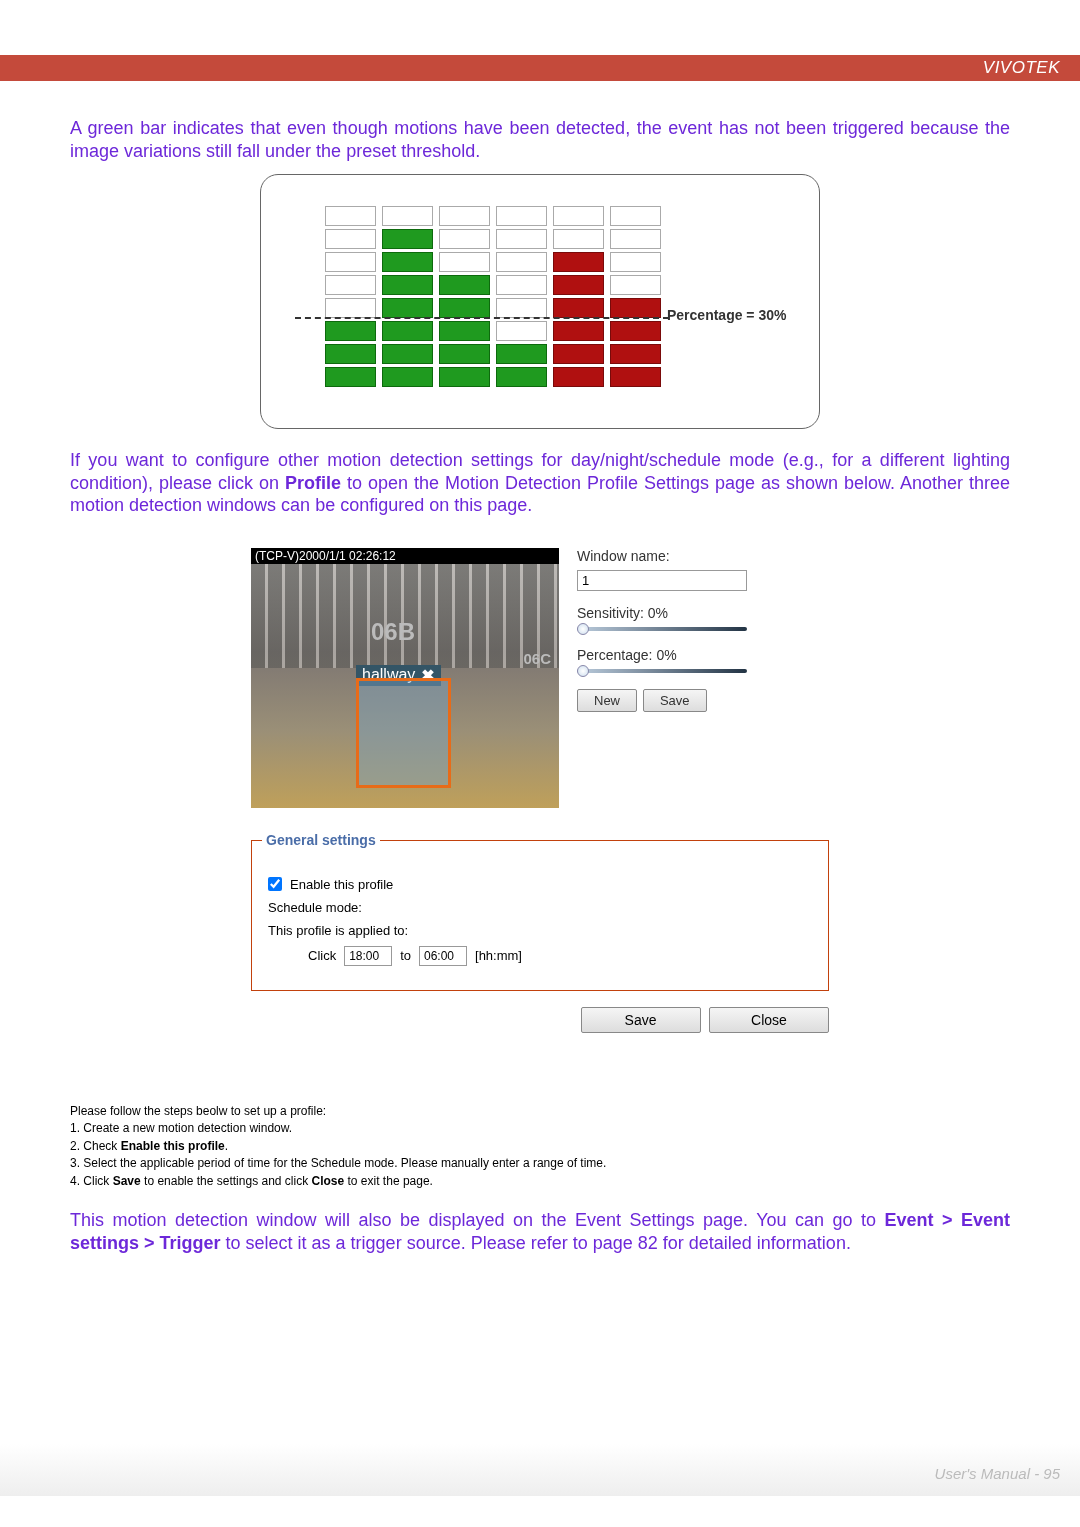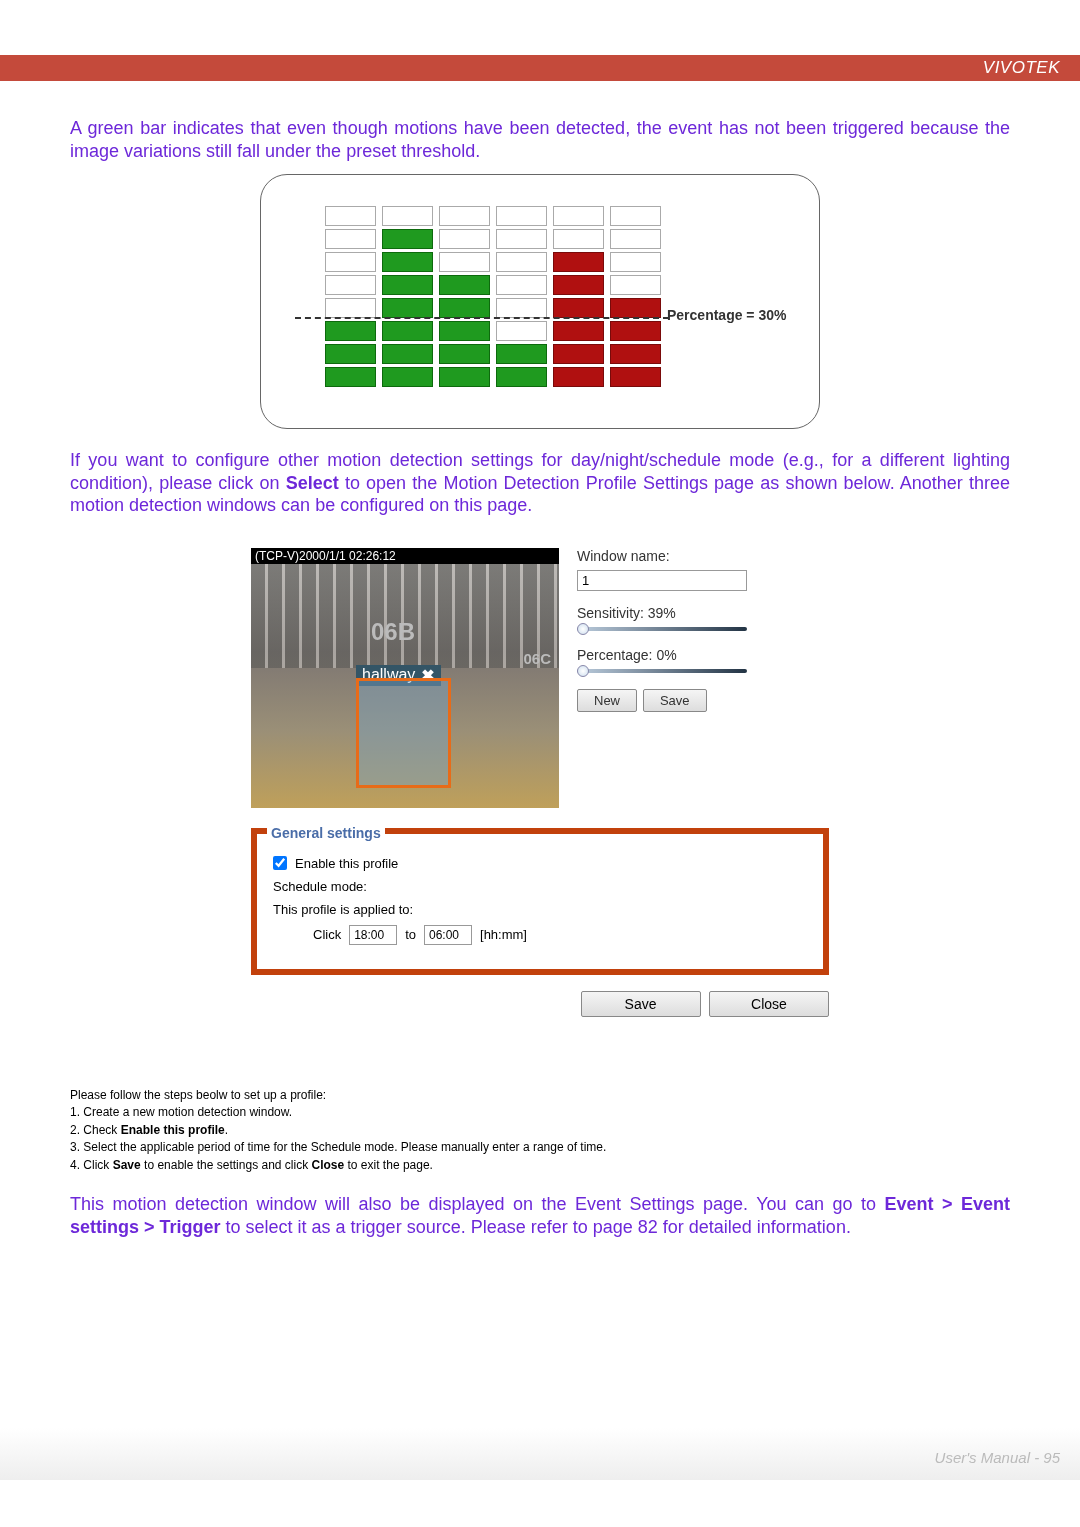--- a/index.html
+++ b/index.html
@@ -4,21 +4,21 @@
 <style>
   * { box-sizing: border-box; margin: 0; padding: 0; }
   body { background: #fff; font-family: Arial, Helvetica, sans-serif; color: #000; }
   .page { width: 1080px; margin: 0 auto; background: #fff; }
   .topspace { height: 55px; }
   .header-bar { background: #c44a3b; height: 26px; position: relative; }
   .header-brand { position: absolute; right: 20px; top: 3px; color: #fff; font-weight: normal; font-style: italic; font-size: 17px; letter-spacing: 0.5px; }
   .content { padding: 36px 70px 20px 70px; }
   .para { font-size: 18px; line-height: 1.25; text-align: justify; margin-bottom: 10px; color: #6d28d9; }
   .para2 { margin-top: 18px; }
-  .fig1 { width: 560px; height: 255px; margin: 12px auto 20px; border: 1px solid #666; border-radius: 27px; position: relative; background: #fff; }
+  .fig1 { width: 560px; height: 255px; margin: 12px auto 20px; border: 1px solid #666; border-radius: 18px; position: relative; background: #fff; }
   .chart { position: absolute; left: 64px; top: 20px; width: 336px; height: 192px; display: flex; gap: 6px; align-items: flex-end; }
   .bar-col { display: flex; flex-direction: column-reverse; width: 55px; }
   .cell { height: 20px; border: 1px solid #aaa; margin-top: 3px; background: #fff; }
   .cell.green { background: #1f9a1f; border-color: #0d6a0d; }
   .cell.red { background: #b01010; border-color: #7a0a0a; }
   .thresh { position: absolute; left: 34px; right: 150px; top: 142px; border-top: 2px dashed #333; }
   .pct-label { position: absolute; left: 406px; top: 132px; font-size: 14px; font-weight: bold; color: #333; }
   .panel-wrap { width: 620px; margin: 0 auto 40px; }
   .panel-head { background: #2a55a0; color: #fff; font-size: 16px; font-weight: bold; padding: 5px 8px; }
   .panel-body { background: #fff; border: 1px solid #fff; padding: 20px; }
@@ -32,21 +32,21 @@
   .motion-win { position: absolute; top: 130px; left: 105px; width: 95px; height: 110px; border: 3px solid #e86b18; background: rgba(120,160,190,0.45); }
   .motion-tag { position: absolute; top: 117px; left: 105px; background: #356; color: #fff; font-size: 16px; padding: 1px 6px; display: flex; align-items: center; gap: 6px; }
   .motion-tag .close-x { font-weight: bold; cursor: pointer; }
   .controls { flex: 1; font-size: 14px; color: #333; }
   .ctrl-label { margin-bottom: 6px; }
   .ctrl-input { width: 170px; padding: 2px 4px; border: 1px solid #999; font-size: 13px; margin-bottom: 14px; }
   .slider { width: 170px; height: 4px; background: linear-gradient(90deg,#bcd 0%,#234 100%); border-radius: 2px; position: relative; margin: 6px 0 16px; }
   .slider-thumb { position: absolute; left: 0; top: -4px; width: 12px; height: 12px; background: radial-gradient(circle,#fff,#cde); border: 1px solid #88a; border-radius: 50%; }
   .btn-row { margin-top: 8px; }
   .btn { display: inline-block; background: linear-gradient(180deg,#f5f5f5,#ddd); border: 1px solid #888; padding: 3px 16px; font-size: 13px; color: #333; cursor: pointer; margin-right: 2px; border-radius: 2px; }
-  .fieldset { border: 6px solid #c2410c; margin-top: 20px; padding: 14px 16px 16px; position: relative; }
+  .fieldset { border: 1px solid #c2410c; margin-top: 32px; padding: 28px 16px 16px; position: relative; }
   .fieldset-legend { position: absolute; top: -9px; left: 10px; background: #fff; padding: 0 4px; color: #4a6da8; font-weight: bold; font-size: 14px; }
   .fs-line { font-size: 13px; margin: 8px 0; display: flex; align-items: center; gap: 8px; }
   .fs-checkbox { width: 14px; height: 14px; }
   .fs-sublabel { margin-left: 40px; font-size: 13px; }
   .time-input { width: 48px; padding: 2px 4px; border: 1px solid #999; font-size: 12px; }
   .footer-btns { text-align: right; margin-top: 16px; }
   .big-btn { display: inline-block; background: linear-gradient(180deg,#f5f5f5,#ddd); border: 1px solid #888; padding: 4px 0; width: 120px; text-align: center; font-size: 14px; margin-left: 4px; cursor: pointer; border-radius: 2px; }
   .steps { font-size: 12px; line-height: 1.3; margin-top: 50px; }
   .steps p { margin-bottom: 2px; }
   .footer-area { margin-top: 160px; background: linear-gradient(180deg,#fff 0%,#eee 100%); height: 52px; position: relative; }
@@ -125,21 +125,21 @@
             <div class="cell"></div>
             <div class="cell"></div>
             <div class="cell"></div>
           </div>
         </div>
       <div class="thresh"></div>
       <div class="pct-label">Percentage = 30%</div>
     </div>
 
     <p class="para para2">
-      <span>If you want to configure other motion detection settings for day/night/schedule mode (e.g., for a different lighting condition), please click on </span><b>Select</b><span> to open the Motion Detection Profile Settings page as shown below. Another three motion detection windows can be configured on this page.</span>
+      <span>If you want to configure other motion detection settings for day/night/schedule mode (e.g., for a different lighting condition), please click on </span><b>Profile</b><span> to open the Motion Detection Profile Settings page as shown below. Another three motion detection windows can be configured on this page.</span>
     </p>
 
     <div class="panel-wrap">
       <div class="panel-body">
         <div class="preview-row">
           <div class="preview">
             <div class="preview-bg"></div>
             <div class="preview-stripes"></div>
             <div class="preview-overlay">
               <span>(TCP-V)</span>
@@ -149,21 +149,21 @@
             <div class="preview-text2">06C</div>
             <div class="motion-tag">
               <span>hallway</span>
               <span class="close-x">✖</span>
             </div>
             <div class="motion-win"></div>
           </div>
           <div class="controls">
             <div class="ctrl-label">Window name:</div>
             <input class="ctrl-input" value="1" style="">
-            <div class="ctrl-label">Sensitivity: 39%</div>
+            <div class="ctrl-label">Sensitivity: 0%</div>
             <div class="slider">
                 <div class="slider-thumb"></div>
               </div>
             <div class="ctrl-label">Percentage: 0%</div>
             <div class="slider">
                 <div class="slider-thumb"></div>
               </div>
             <div class="btn-row">
               <span class="btn">New</span>
               <span class="btn">Save</span>

